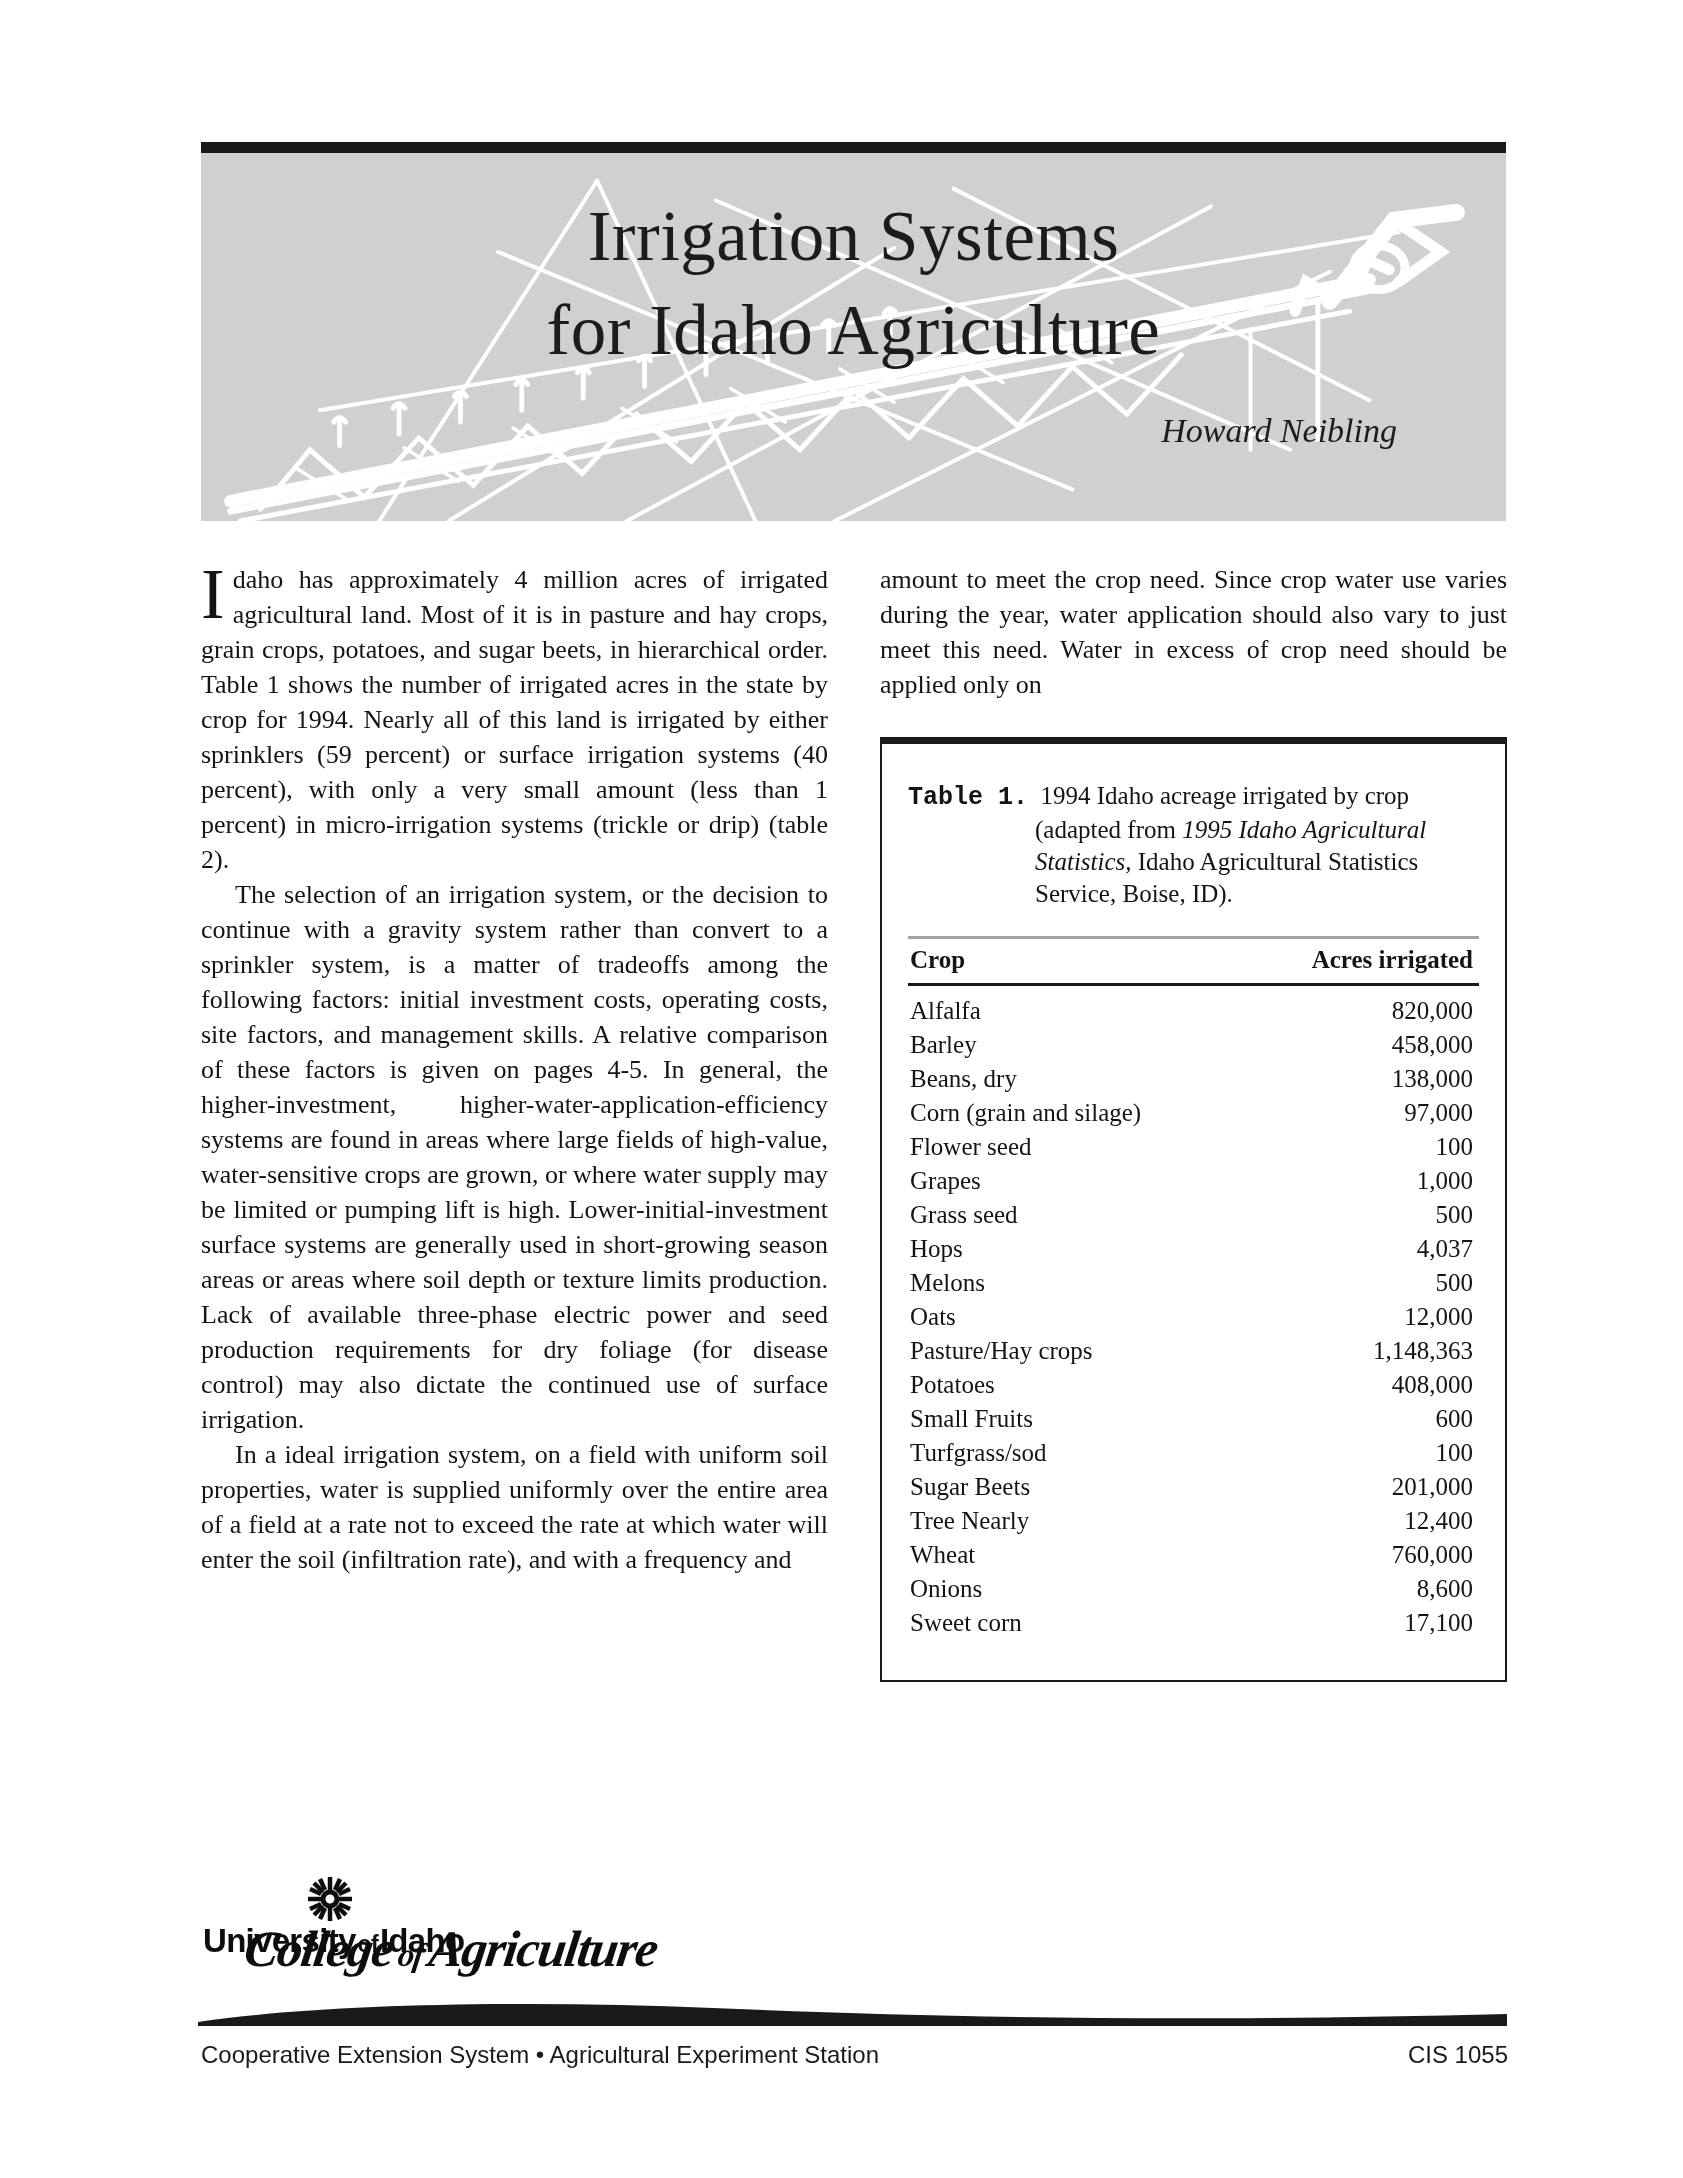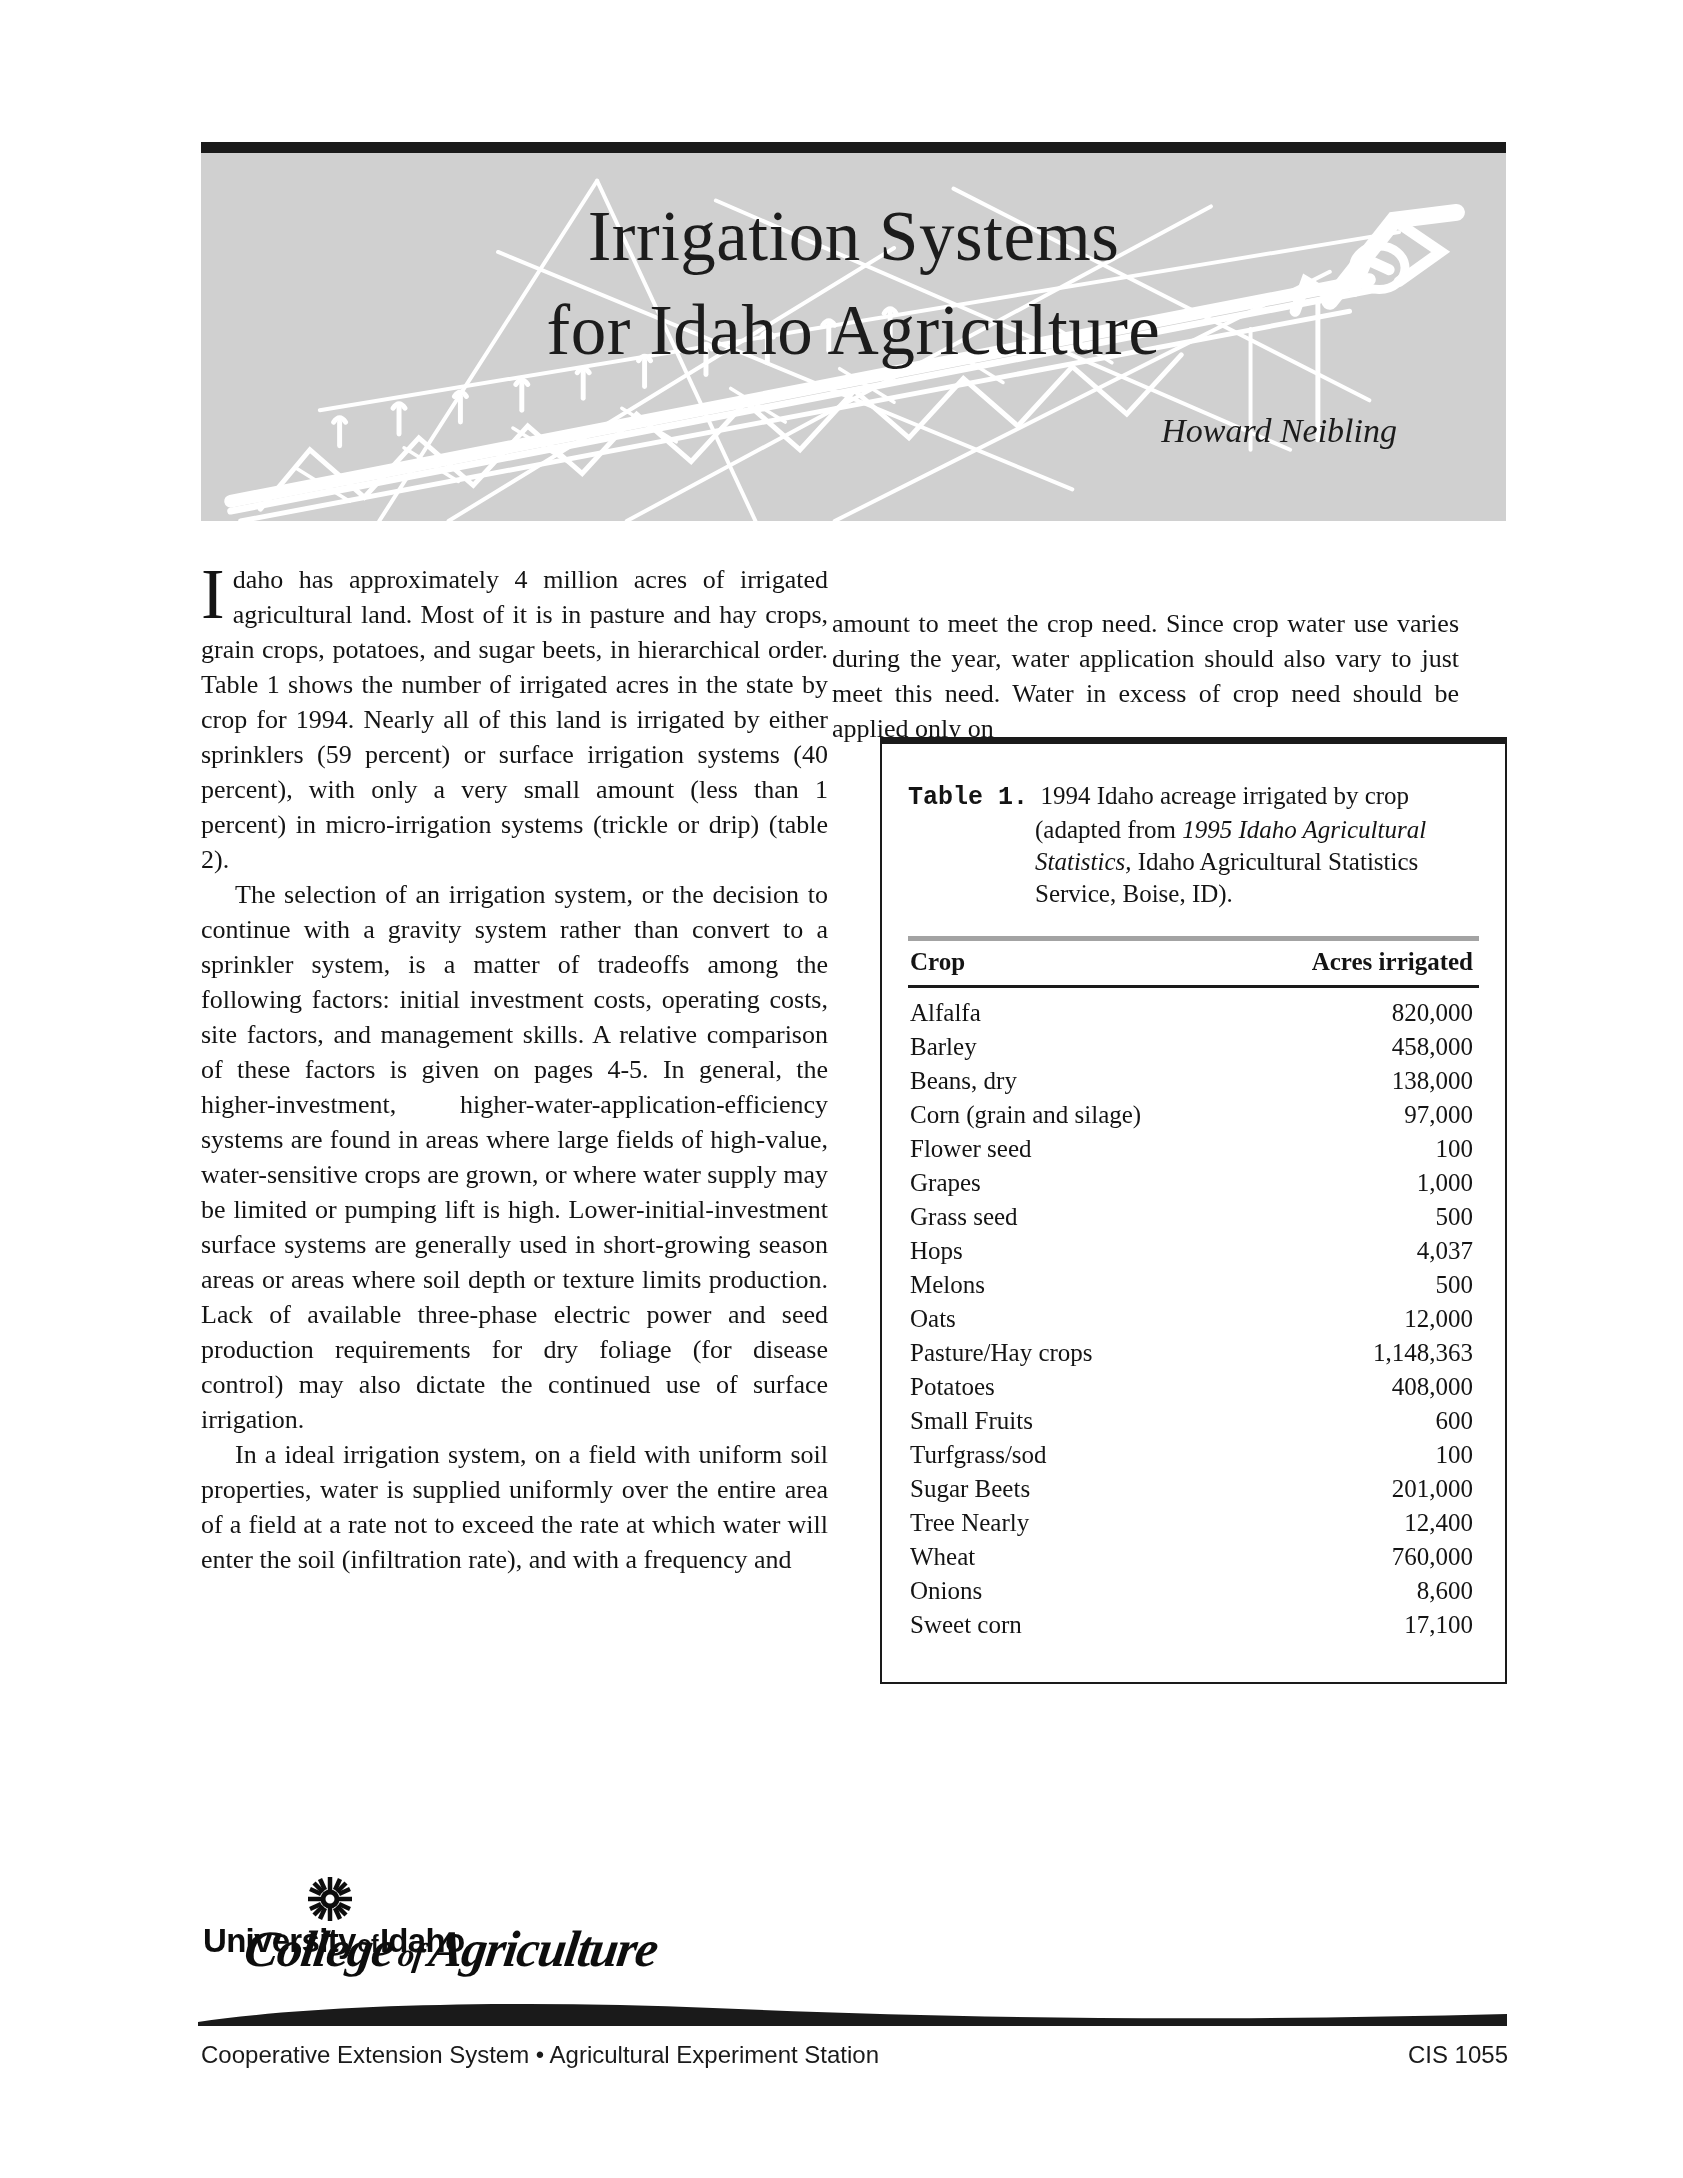--- a/index.html
+++ b/index.html
@@ -91,21 +91,21 @@
   
   .col {
     position: absolute;
     width: 627px;
     font-size: 26px;
     line-height: 35px;
     text-align: justify;
     color: #141414;
   }
   .col-left  { left: 201px;  top: 562px; }
-  .col-right { left: 832px;  top: 562px; width: 627px; margin-top: 44px; }
+  .col-right { left: 880px;  top: 562px; width: 627px; }
 
   .col p {
     margin: 0;
     text-indent: 34px;
   }
   .col p.first {
     text-indent: 0;
   }
   .col p.noindent {
     text-indent: 0;
@@ -153,21 +153,21 @@
     width: 100%;
     border-collapse: collapse;
     margin-top: 26px;
     font-size: 25px;
     color: #141414;
   }
   .tbl thead th {
     font-weight: bold;
     font-size: 25px;
     padding: 7px 2px 9px 2px;
-    border-top: 5px solid #a3a3a3;
+    border-top: 3px solid #a3a3a3;
     border-bottom: 3px solid #1a1a1a;
   }
   .tbl thead th.c-crop { text-align: left; }
   .tbl thead th.c-acres { text-align: right; padding-right: 6px; }
   .tbl tbody td {
     padding: 1.5px 2px;
     line-height: 31px;
   }
   .tbl tbody td.c-crop { text-align: left; }
   .tbl tbody td.c-acres { text-align: right; padding-right: 6px; }

